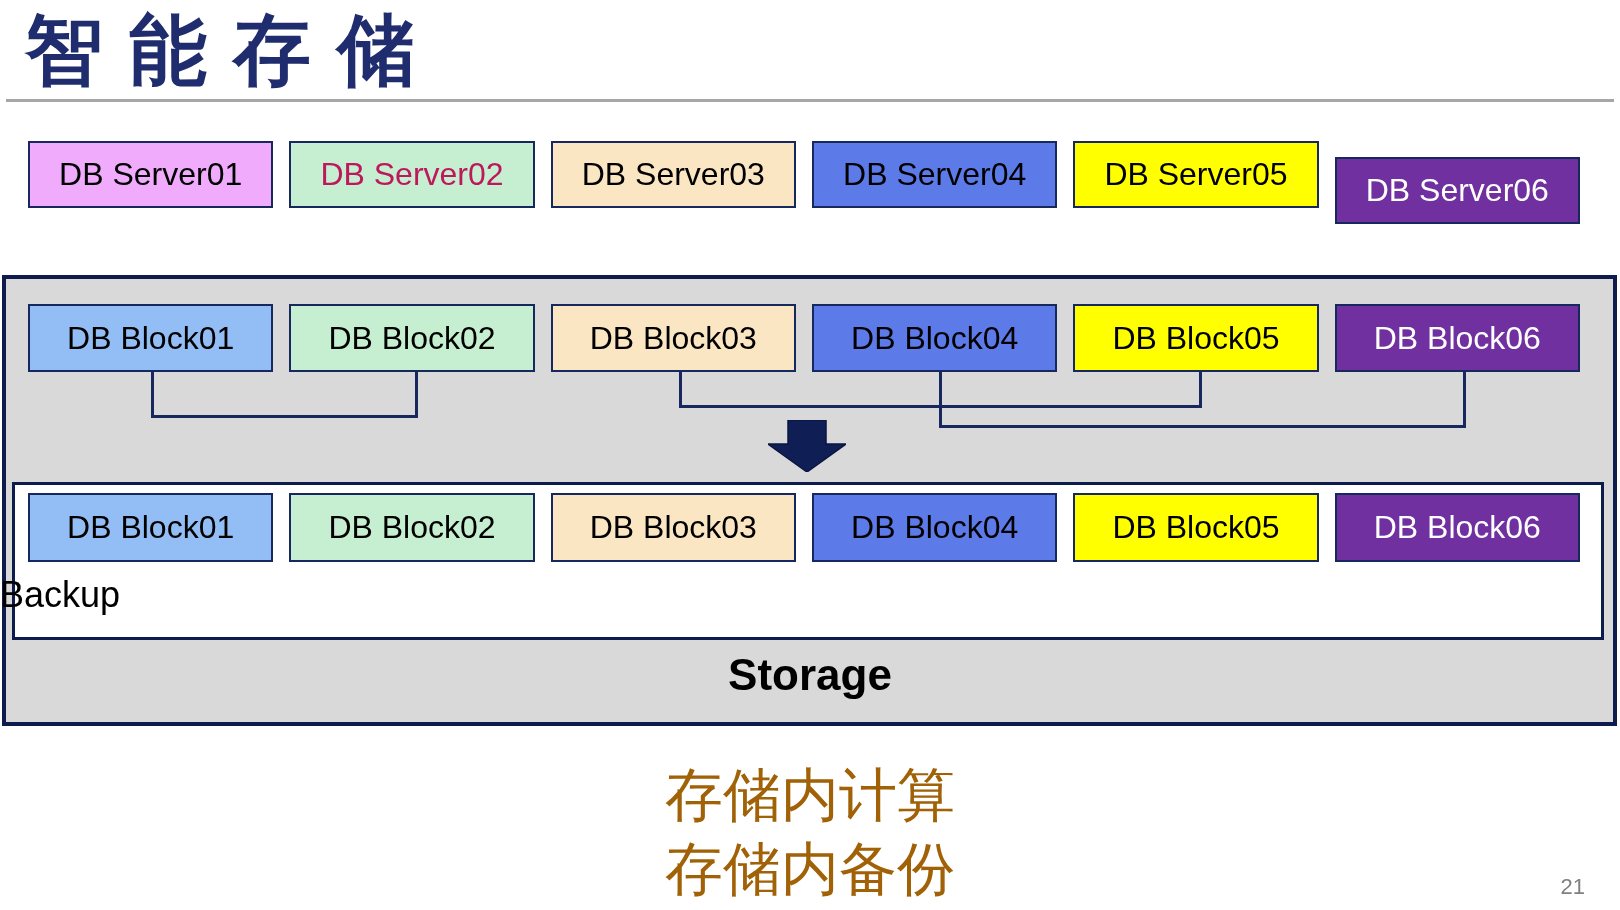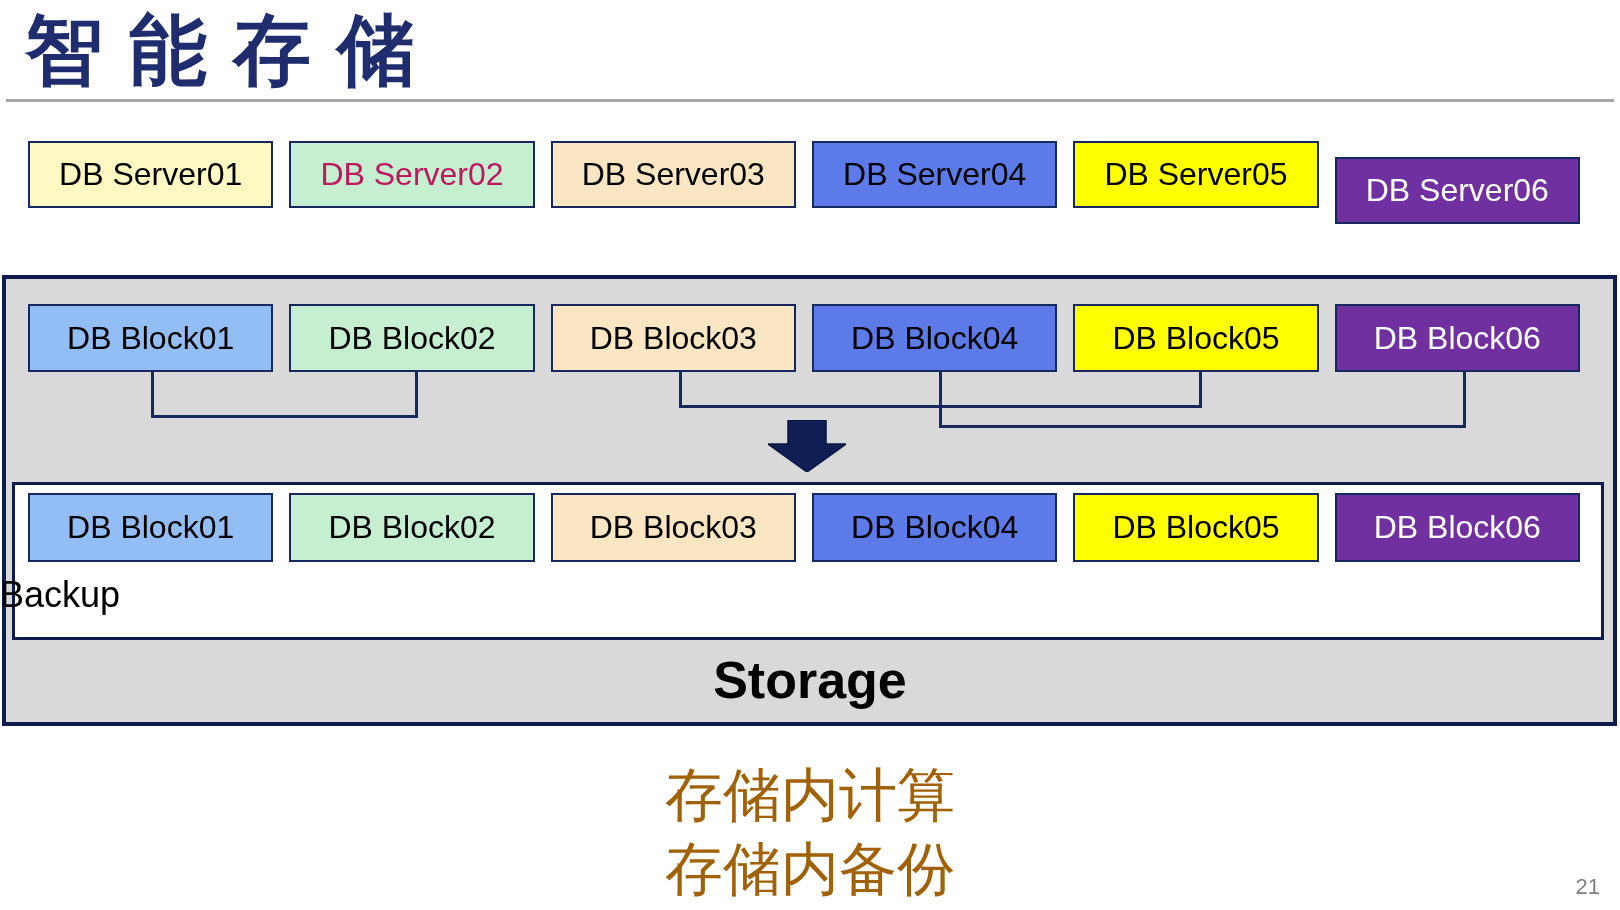--- a/index.html
+++ b/index.html
@@ -40,41 +40,41 @@
   .connector.h { height:3px; }
 
   .arrow-wrap { position:absolute; left:768px; top:420px; width:78px; height:52px; }
 
   .backup-label {
     position:absolute; left:0; top:574px; width:100%；
     width:100%; text-align:center; font-size:36px; color:#000000;
   }
   .storage-label {
     position:absolute; left:0; top:650px; width:100%; text-align:center;
-    font-size:52px; font-weight:bold; color:#000000;
+    font-size:44px; font-weight:bold; color:#000000;
   }
   .captions {
     position:absolute; left:0; top:758px; width:100%; text-align:center;
     font-size:58px; line-height:74px; color:#a16207;
   }
   .page-number {
-    position:absolute; right:20px; bottom:10px;
+    position:absolute; right:35px; bottom:10px;
     font-size:22px; color:#808080;
   }
 </style>
 </head>
 <body>
 
 <div class="slide">
 
   <div class="slide-title">智能存储</div>
   <div class="title-rule"></div>
 
   <div class="row server-row">
-    <div class="box" style="background: #fef9c3; color: rgb(0, 0, 0);">DB Server01</div>
+    <div class="box" style="background: #f0abfc; color: rgb(0, 0, 0);">DB Server01</div>
     <div class="box" style="background: rgb(197, 239, 208); color: #be185d;">DB Server02</div>
     <div class="box" style="background: rgb(250, 230, 195); color: rgb(0, 0, 0);">DB Server03</div>
     <div class="box" style="background: rgb(92, 123, 232); color: rgb(0, 0, 0);">DB Server04</div>
     <div class="box" style="background: rgb(255, 255, 0); color: rgb(0, 0, 0);">DB Server05</div>
     <div class="box" style="background: rgb(112, 48, 160); color: rgb(255, 255, 255); margin-top: 16px;">DB Server06</div>
   </div>
 
   <div class="outer-container"></div>
 
   <div class="row block-row-top">

